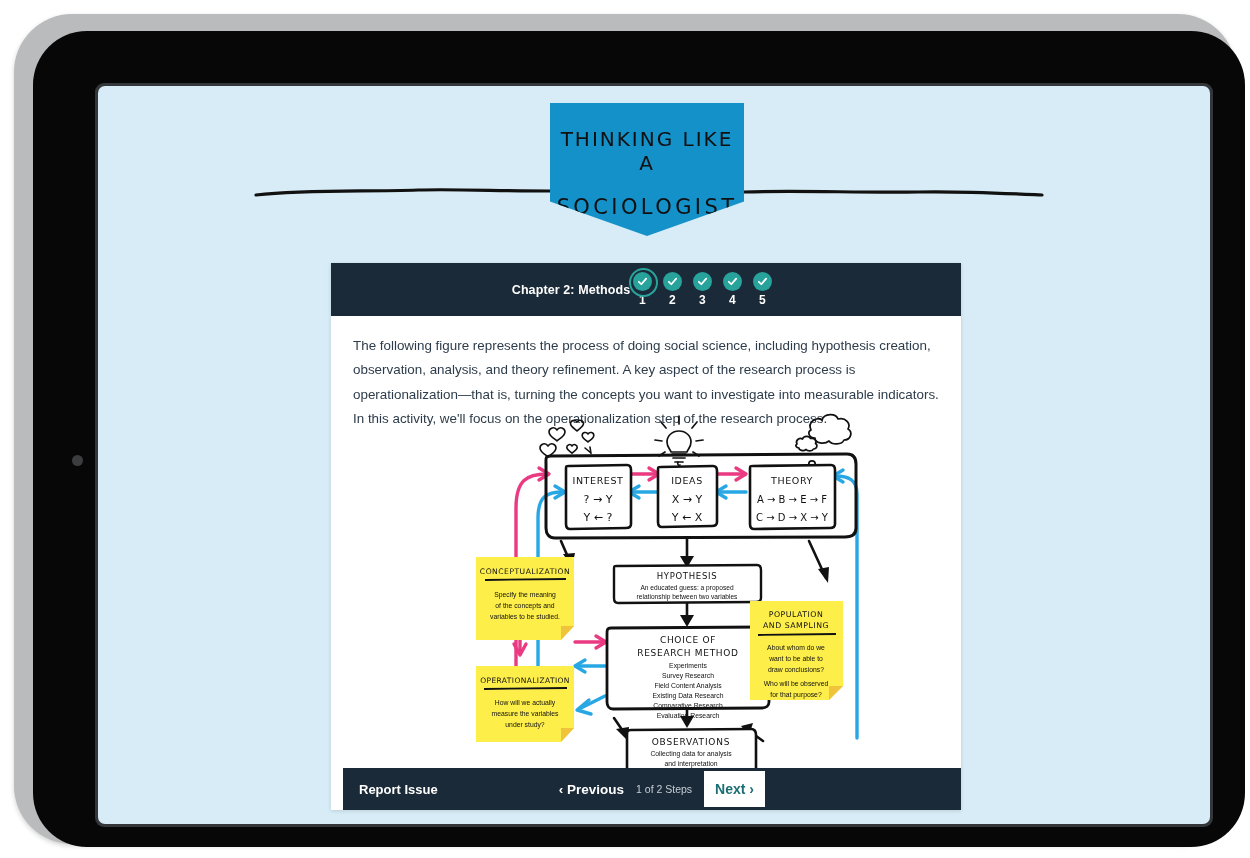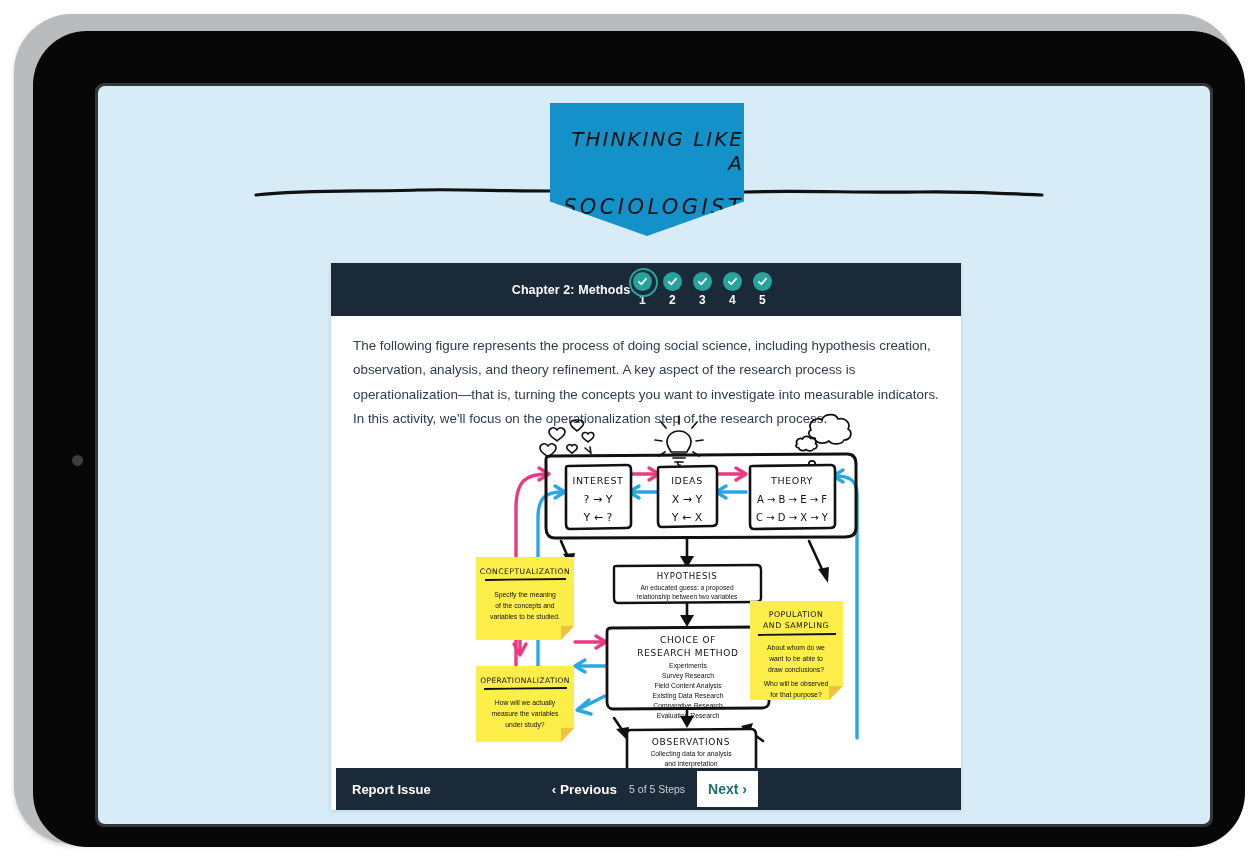--- a/index.html
+++ b/index.html
@@ -84,23 +84,22 @@
     height: 22px;
   }
   .banner-ribbon {
     position: absolute;
     left: 452px;
     top: 0px;
     width: 194px;
     height: 133px;
     background: #1391c8;
     clip-path: polygon(0 0, 100% 0, 100% 74%, 50% 100%, 0 74%);
-    text-align: right;
+    text-align: center;
     color: #0f0f10;
-    font-style: italic;
   }
   .banner-t1, .banner-t2 {
     font-family: "DejaVu Sans", sans-serif;
     font-weight: 400;
     letter-spacing: 2.0px;
     color: #101011;
   }
   .banner-t1 { font-size: 20px; margin-top: 24px; }
   .banner-t2 { font-size: 21px; margin-top: 20px; letter-spacing: 3.4px; }
 
@@ -181,21 +180,21 @@
   .intro {
     padding: 18px 22px 0 22px;
     color: #2d3c4a;
     font-size: 13.4px;
     line-height: 1.82;
   }
 
   
   .card-footer {
     position: absolute;
-    left: 5px;
+    left: 12px;
     bottom: 0;
     width: 630px;
     height: 42px;
     background: #1b2a38;
     display: flex;
     align-items: center;
     z-index: 40;
   }
   .report-issue {
     color: #ffffff;
@@ -498,21 +497,21 @@
                   <text x="457" y="289" text-anchor="middle" font-size="6.8" fill="#111">for that purpose?</text>
                 </g>
 
               </svg>
             </div>
 
             <div class="card-footer">
               <div class="report-issue">Report Issue</div>
               <div class="nav-group">
                 <div class="prev-btn">‹ Previous</div>
-                <div class="step-counter">5 of 5 Steps</div>
+                <div class="step-counter">1 of 2 Steps</div>
                 <div class="next-btn">Next ›</div>
               </div>
             </div>
 
           </div>
         </div>
 
       </div>
     </div>
   </div>

